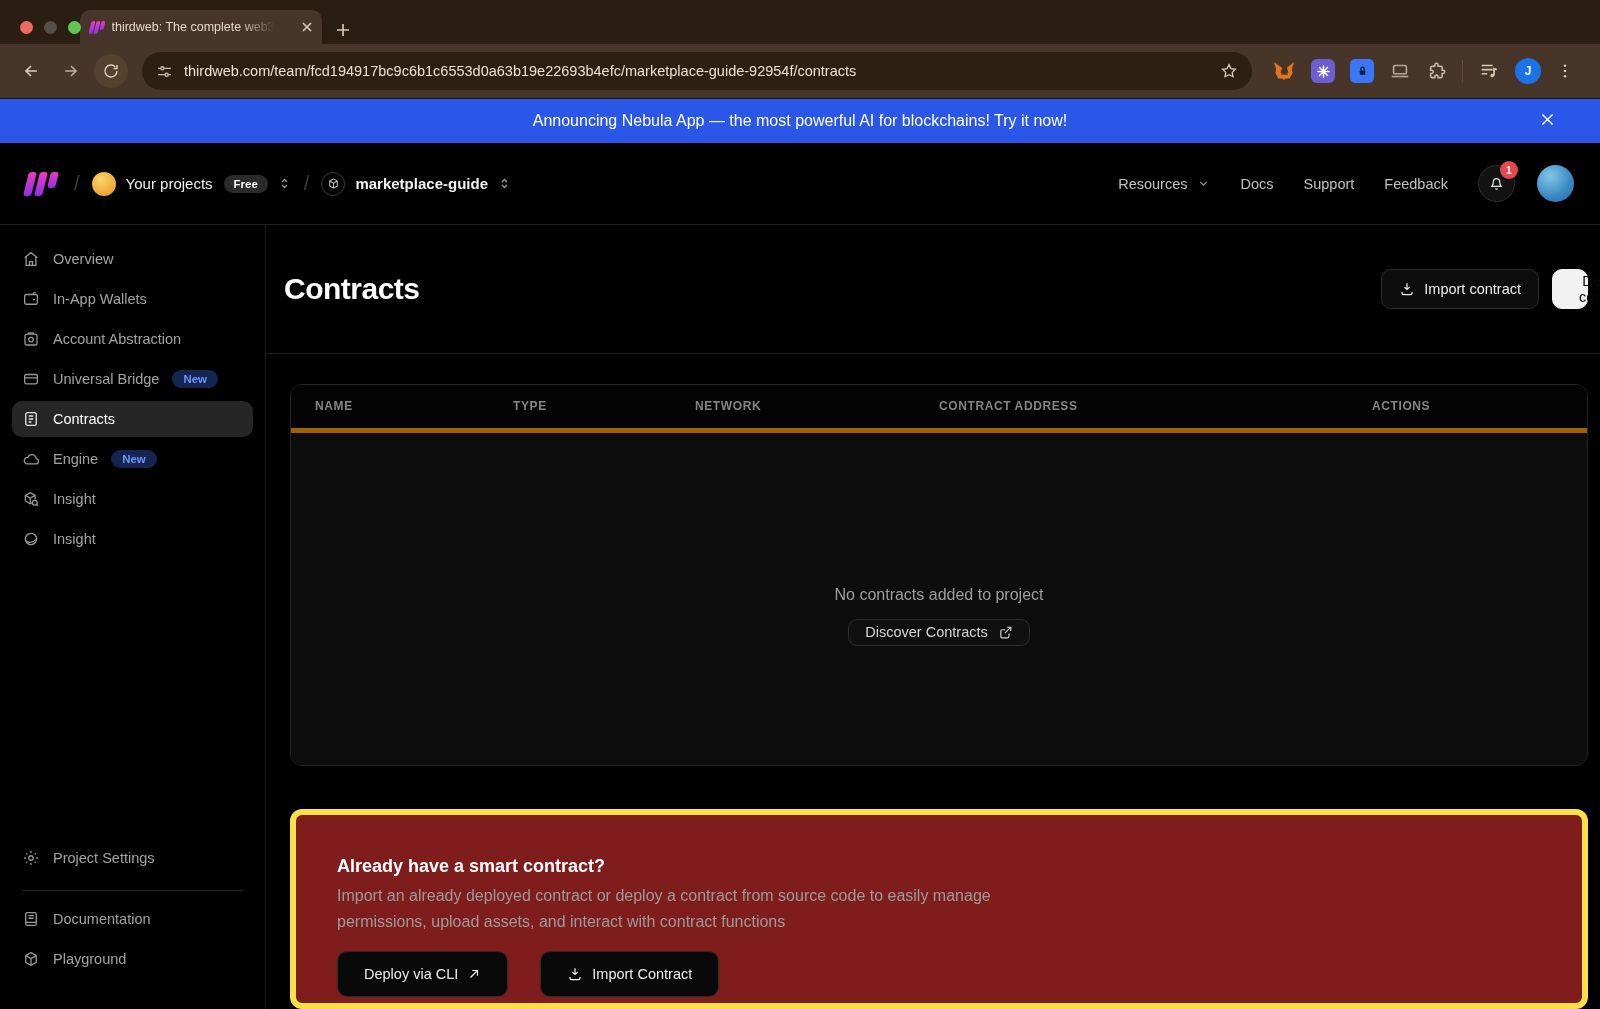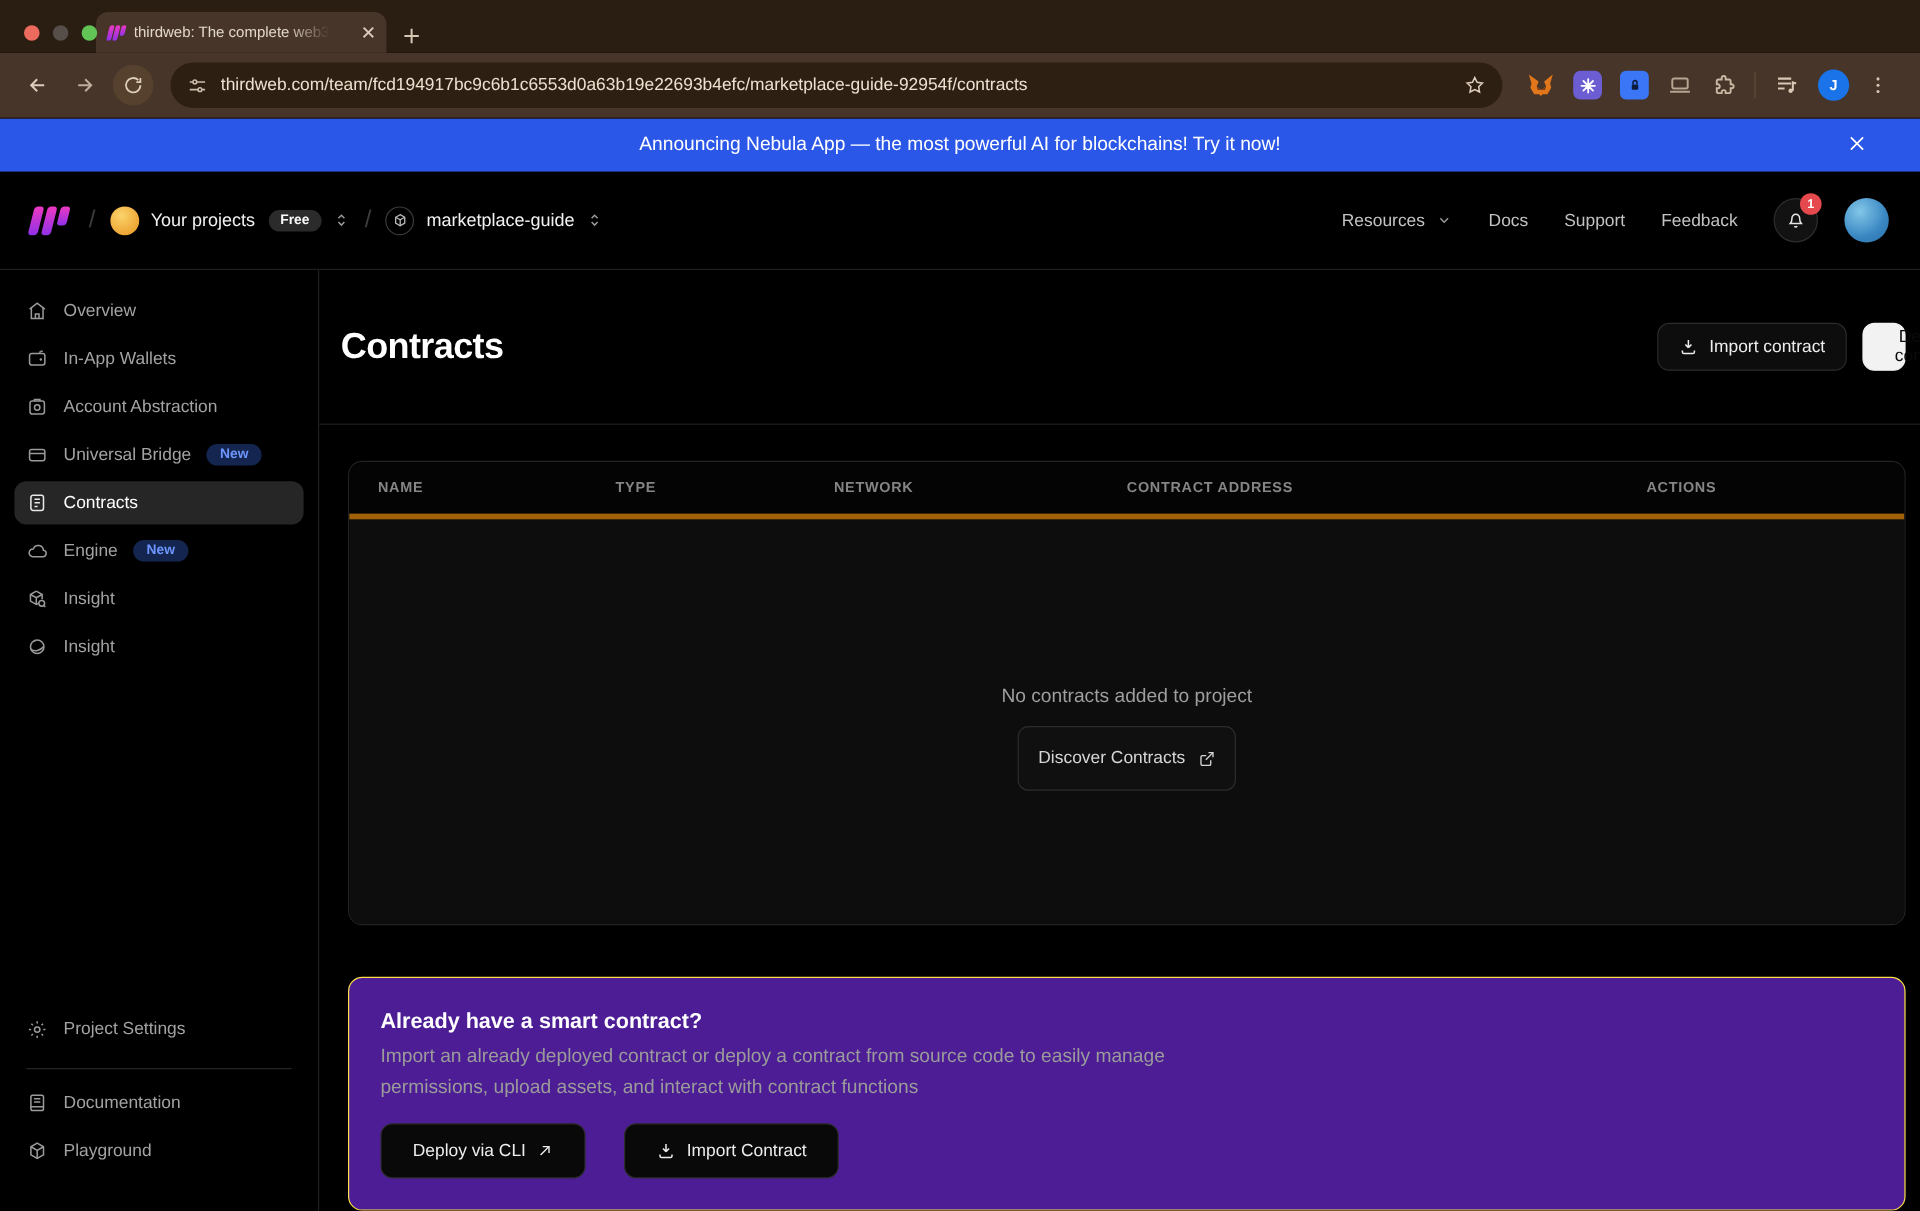--- a/index.html
+++ b/index.html
@@ -43,21 +43,21 @@
   .banner-close { position:absolute; right:44px; top:12px; color:#fff; cursor:pointer; }
 
   
   .app-header { height:82px; background:#000; border-bottom:1px solid #1f1f1f; display:flex; align-items:center; padding:0 26px; }
   .tw-logo { display:flex; gap:3px; transform:skewX(-14deg); margin-right:6px; }
   .tw-bar { width:8px; border-radius:3px; background:linear-gradient(180deg,var(--brand-pink,#ee39c1),var(--brand-purple,#8f31e8)); }
   .tw-bar.b1 { height:24px; } .tw-bar.b2 { height:24px; } .tw-bar.b3 { height:16px; }
   .crumb-slash { color:#3d3d3d; font-size:20px; margin:0 12px; font-weight:300; }
   .org-avatar { width:24px; height:24px; border-radius:50%; background:radial-gradient(circle at 38% 32%,#fbd36b,#e8941f); margin-right:10px; }
   .crumb-label { font-size:15px; color:#f2f2f2; }
-  .crumb-label.bold { font-weight:400; }
+  .crumb-label.bold { font-weight:700; }
   .free-badge { margin-left:11px; background:#2b2b2b; color:#fafafa; font-size:11.5px; font-weight:600;
                 padding:3px 10px; border-radius:999px; }
   .updown { margin-left:9px; color:#9a9a9a; }
   .proj-icon { width:24px; height:24px; border-radius:50%; border:1px solid #3a3a3a; display:flex; align-items:center;
                justify-content:center; color:#bbb; margin-right:10px; }
   .header-right { margin-left:auto; display:flex; align-items:center; gap:30px; }
   .hnav { font-size:14.5px; color:#c2c2c2; display:flex; align-items:center; gap:10px; cursor:pointer; }
   .bell-wrap { position:relative; width:37px; height:37px; border-radius:50%; background:#121212; border:1px solid #2e2e2e;
                display:flex; align-items:center; justify-content:center; color:#e4e4e4; }
   .bell-badge { position:absolute; top:-5px; right:-4px; min-width:18px; height:18px; border-radius:999px;
@@ -88,23 +88,23 @@
   .btn.light { background:#f2f2f2; color:#0a0a0a; border:1px solid #f2f2f2; }
   .head-divider { height:1px; background:#1f1f1f; margin-top:44px; }
 
   .table-card { margin:30px 12px 0 24px; border:1px solid #232323; border-radius:12px; overflow:hidden; }
   .table-head { display:flex; align-items:center; height:48px; background:#040404; border-bottom:5px solid #a16207; }
   .th { font-size:12px; font-weight:700; letter-spacing:.6px; color:#858585; padding-left:24px; }
   .th.c0 { width:198px; } .th.c1 { width:182px; } .th.c2 { width:244px; } .th.c3 { width:433px; } .th.c4 { flex:1; }
   .table-empty { height:366px; background:#0d0d0d; display:flex; flex-direction:column; align-items:center; justify-content:center; }
   .empty-text { color:#9e9e9e; font-size:16px; }
   .empty-btn { margin-top:15px; display:flex; align-items:center; gap:10px; background:#101010; border:1px solid #2c2c2c;
-               border-radius:9px; height:54px; padding:0 16px; color:#d6d6d6; font-size:14.5px; cursor:pointer; }
-
-  .cta-card { margin:43px 12px 0 24px; border:1px solid #fde047; border-radius:12px; background:#4c1d95; padding:26px; height:200px; }
+               border-radius:9px; height:27px; padding:0 16px; color:#d6d6d6; font-size:14.5px; cursor:pointer; }
+
+  .cta-card { margin:43px 12px 0 24px; border:6px solid #fde047; border-radius:12px; background:#7f1d1d; padding:41px; height:200px; }
   .cta-title { font-size:18px; font-weight:700; color:#fff; }
   .cta-desc { margin-top:6px; font-size:16px; line-height:26px; color:#9b9b9b; max-width:690px; }
   .cta-actions { margin-top:16px; display:flex; gap:32px; }
   .btn.cta { height:46px; background:#090909; border:1px solid #2c2c2c; color:#ededed; padding:0 26px; }
 </style>
 </head>
 <body>
 
 <div class="screen">
 

